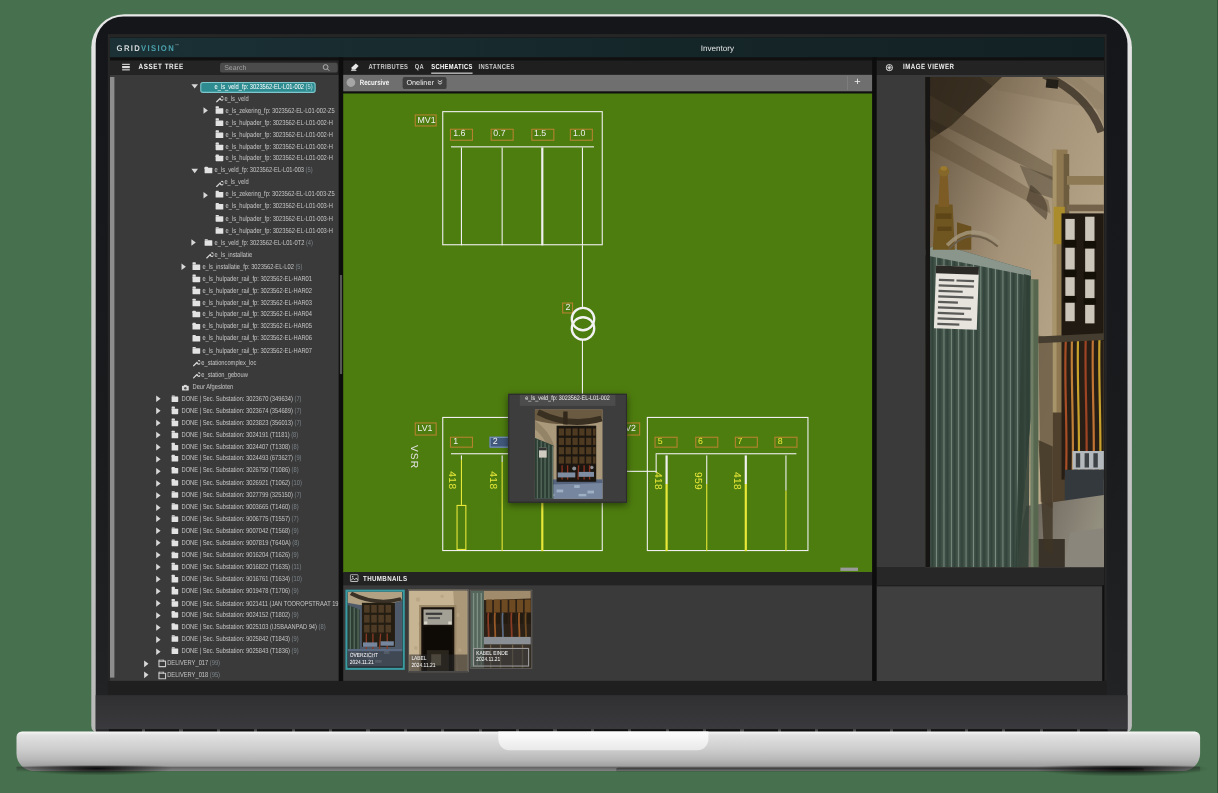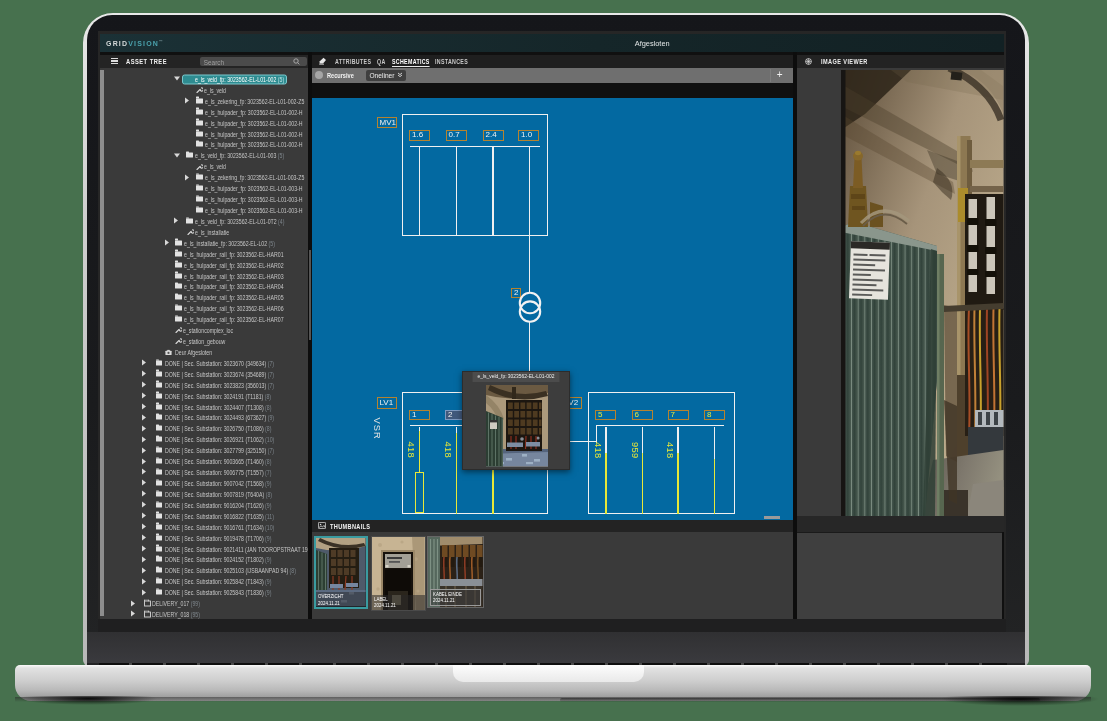--- a/index.html
+++ b/index.html
@@ -19,21 +19,21 @@
 <div class="abs" style="left:453px;top:665px;width:191px;height:17px;background:linear-gradient(180deg,#fdfdfd,#e9e9e9);border-radius:0 0 10px 10px"></div>
 <div class="abs" style="left:15px;top:697px;width:1076px;height:5px;background:linear-gradient(180deg,rgba(40,40,40,0.55),rgba(40,40,40,0))"></div>
 <div class="abs" style="left:18px;top:696px;width:140px;height:9px;background:radial-gradient(ellipse at 50% 30%,rgba(5,5,5,0.95),rgba(5,5,5,0) 70%)"></div>
 <div class="abs" style="left:560px;top:697.5px;width:480px;height:4px;background:linear-gradient(180deg,rgba(15,15,15,0.55),rgba(15,15,15,0));border-radius:2px"></div>
 <div class="abs" style="left:940px;top:696px;width:160px;height:10px;background:radial-gradient(ellipse at 50% 30%,rgba(5,5,5,0.95),rgba(5,5,5,0) 70%)"></div>
 
 <div class="abs" style="left:100.2px;top:33.5px;width:903.8px;height:585px;background:#101010;overflow:hidden">
 
   <div class="abs" style="left:0;top:0;width:903.8px;height:18.5px;background:linear-gradient(90deg,#1b3136,#152629 55%,#122124)"></div>
   <div class="abs" style="left:5.5px;top:5.2px;font-size:7.6px;font-weight:bold;letter-spacing:1.3px;color:#d3d8d8;transform:scaleX(0.92);transform-origin:0 50%">GRID<span style="color:#4ba2ad">VISION</span><span style="font-size:4px;vertical-align:top;color:#7e9ba0">™</span></div>
-  <div class="abs" style="left:500px;top:5.5px;width:104px;text-align:center;font-size:7.4px;color:#e2e6e6">Afgesloten</div>
+  <div class="abs" style="left:500px;top:5.5px;width:104px;text-align:center;font-size:7.4px;color:#e2e6e6">Inventory</div>
 
   <div class="abs" style="left:0;top:21px;width:207.8px;height:13.5px;background:#242424"></div>
   <div class="abs" style="left:10.8px;top:24.6px;width:7px;height:6.4px">
     <div style="height:1.2px;background:#ddd;margin-bottom:1.2px"></div>
       <div style="height:1.2px;background:#ddd;margin-bottom:1.2px"></div>
       <div style="height:1.2px;background:#ddd"></div>
   </div>
   <div class="abs" style="left:26px;top:24.3px;font-size:7px;font-weight:bold;letter-spacing:0.6px;color:#f2f2f2;transform:scaleX(0.82);transform-origin:0 50%">ASSET TREE</div>
   <div class="abs" style="left:99.8px;top:23.6px;width:107px;height:8.8px;background:#4b4b4b;border-radius:2px"></div>
   <div class="abs" style="left:103.6px;top:25.4px;font-size:6.4px;color:#a0a0a0">Search</div>
@@ -300,28 +300,28 @@
   <div class="abs" style="left:214.8px;top:37.5px;width:8.4px;height:8.4px;border-radius:50%;background:#a6a6a6"></div>
   <div class="abs" style="left:226.5px;top:38.2px;font-size:7px;font-weight:bold;color:#f4f4f4;transform:scaleX(0.8);transform-origin:0 50%">Recursive</div>
   <div class="abs" style="left:265.8px;top:36.6px;width:40px;height:10.6px;background:#3f3f3f;border-radius:2px"></div>
   <div class="abs" style="left:269.3px;top:38.4px;font-size:6.6px;color:#eee">Oneliner</div>
   <svg class="abs" style="left:296.5px;top:38.8px" width="6" height="6" viewBox="0 0 6 6">
       <path d="M1 1 L3 2.6 L5 1 M1 3 L3 4.6 L5 3" stroke="#ddd" stroke-width="0.9" fill="none"></path>
     </svg>
   <div class="abs" style="left:669.4px;top:35px;width:1px;height:13.5px;background:#7d7d7d"></div>
   <div class="abs" style="left:676.5px;top:35.5px;font-size:10px;color:#f2f2f2">+</div>
 
-  <div class="abs" style="left:211.6px;top:64px;width:481.7px;height:436px;background:#0369a1;overflow:hidden">
+  <div class="abs" style="left:211.6px;top:51px;width:481.7px;height:436px;background:#4d7c0f;overflow:hidden">
     <div style="position:absolute;left:-211.6px;top:-49px">
 <div style="position:absolute;left:276.8px;top:68px;width:20px;height:11.5px;border:1.2px solid #b5832f;box-sizing:border-box;color:#f0f0f0;font-size:8px;line-height:9.5px;padding-left:1.5px">MV1</div>
 <div style="position:absolute;left:302.3px;top:65px;width:146px;height:122px;border:1.8px solid #f0f0f0;box-sizing:border-box"></div>
 <div style="position:absolute;left:309.8px;top:97.2px;width:130px;height:1.8px;background:#f0f0f0"></div>
 <div style="position:absolute;left:309.3px;top:81.5px;width:21px;height:10.5px;border:1.2px solid #b5832f;box-sizing:border-box;color:#f0f0f0;font-size:8px;line-height:8.5px;padding-left:1.5px">1.6</div>
 <div style="position:absolute;left:345.8px;top:81.5px;width:21px;height:10.5px;border:1.2px solid #b5832f;box-sizing:border-box;color:#f0f0f0;font-size:8px;line-height:8.5px;padding-left:1.5px">0.7</div>
-<div style="position:absolute;left:382.8px;top:81.5px;width:21px;height:10.5px;border:1.2px solid #b5832f;box-sizing:border-box;color:#f0f0f0;font-size:8px;line-height:8.5px;padding-left:1.5px">2.4</div>
+<div style="position:absolute;left:382.8px;top:81.5px;width:21px;height:10.5px;border:1.2px solid #b5832f;box-sizing:border-box;color:#f0f0f0;font-size:8px;line-height:8.5px;padding-left:1.5px">1.5</div>
 <div style="position:absolute;left:418.3px;top:81.5px;width:21px;height:10.5px;border:1.2px solid #b5832f;box-sizing:border-box;color:#f0f0f0;font-size:8px;line-height:8.5px;padding-left:1.5px">1.0</div>
 <div style="position:absolute;left:318.40000000000003px;top:98px;width:1.8px;height:89px;background:#f0f0f0"></div>
 <div style="position:absolute;left:355.40000000000003px;top:98px;width:1.8px;height:89px;background:#f0f0f0"></div>
 <div style="position:absolute;left:391.90000000000003px;top:98px;width:1.8px;height:89px;background:#f0f0f0"></div>
 <div style="position:absolute;left:428.40000000000003px;top:98px;width:1.8px;height:89px;background:#f0f0f0"></div>
 <div style="position:absolute;left:428.4px;top:187px;width:1.8px;height:56px;background:#f0f0f0"></div>
 <div style="position:absolute;left:411.3px;top:239.8px;width:9.5px;height:10px;border:1.2px solid #b5832f;box-sizing:border-box;color:#f0f0f0;font-size:8px;line-height:8px;padding-left:1.5px">2</div>
 <svg style="position:absolute;left:416.5px;top:241.5px" width="27" height="35" viewBox="0 0 27 35">
           <circle cx="13" cy="13" r="10.2" fill="none" stroke="#f2f2f2" stroke-width="2.1"></circle>
           <circle cx="13" cy="21.6" r="10.2" fill="none" stroke="#f2f2f2" stroke-width="2.1"></circle>

